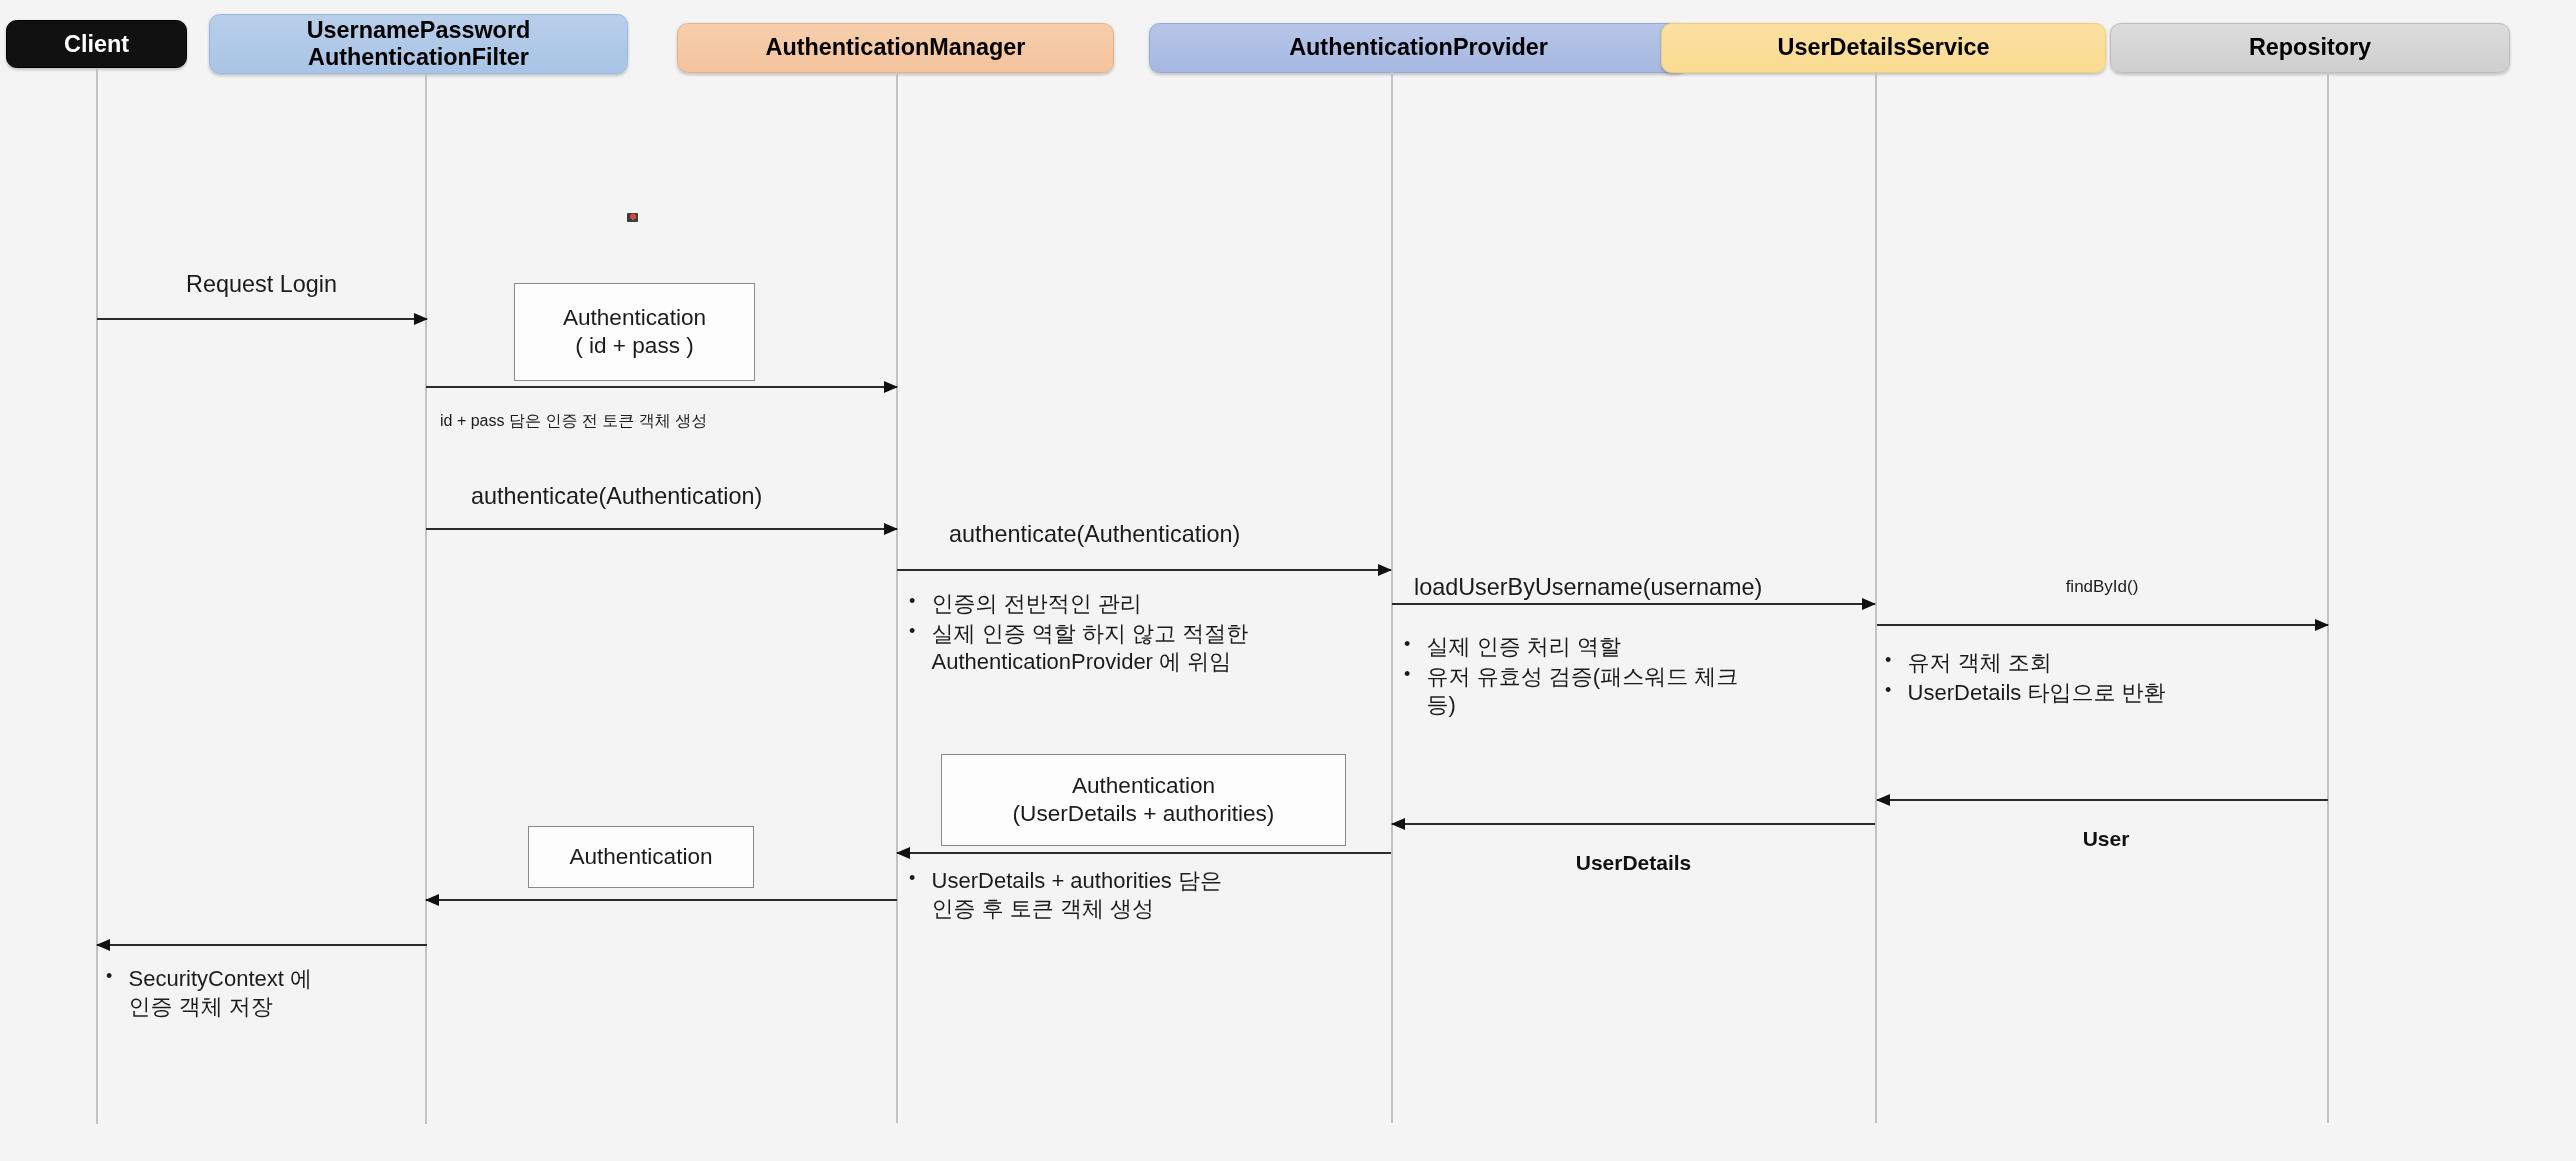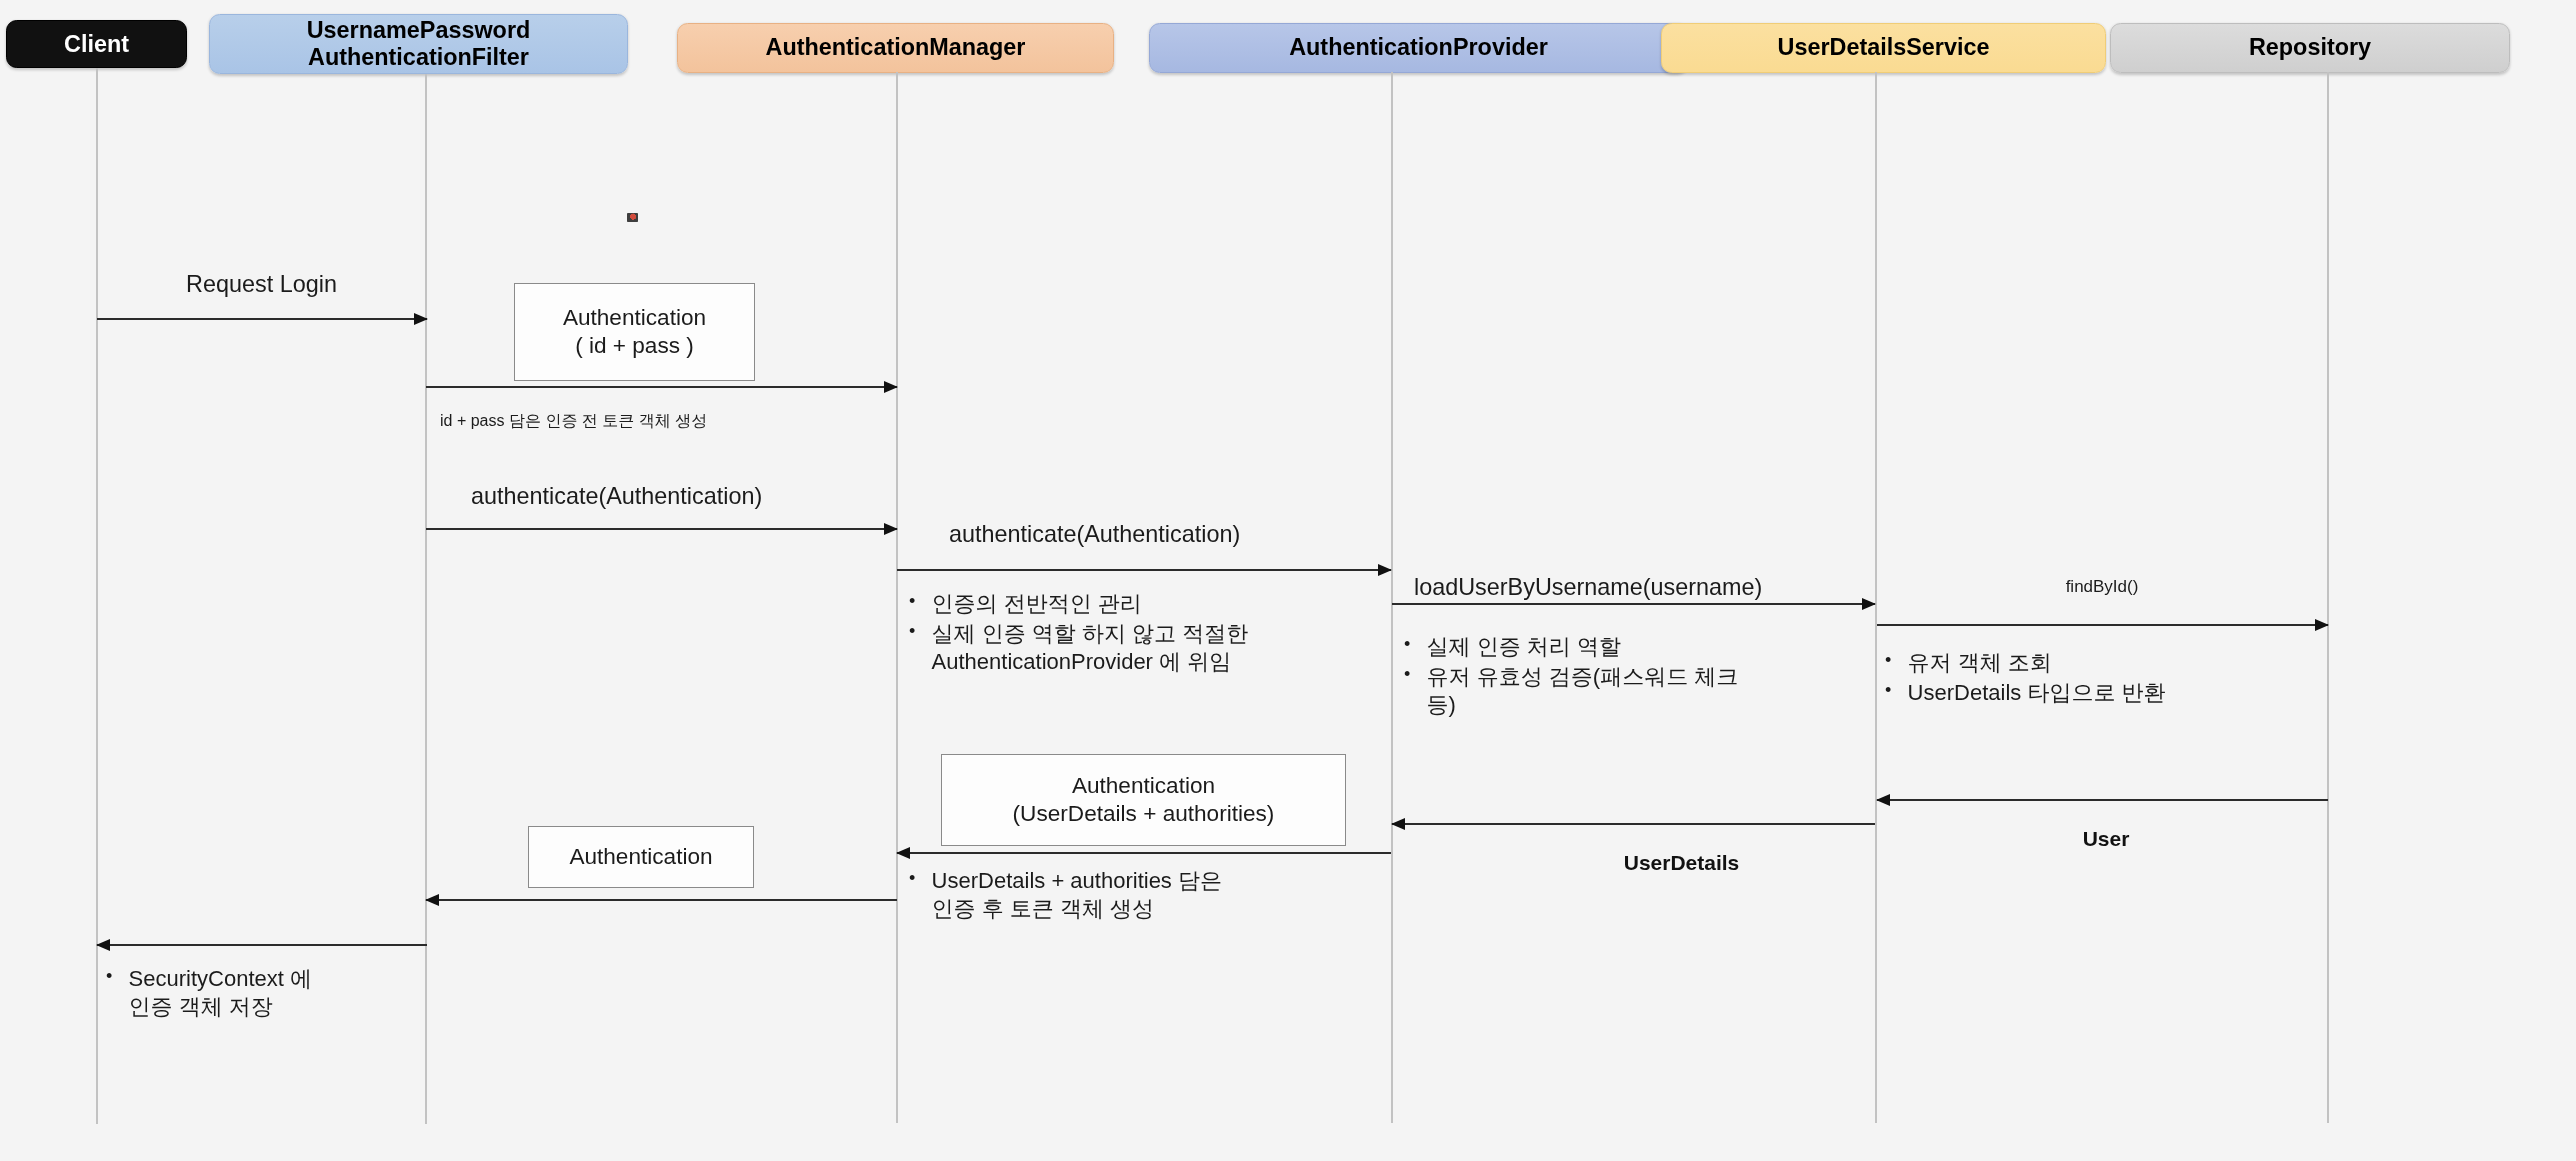--- a/index.html
+++ b/index.html
@@ -180,21 +180,21 @@
   </div>
 
   <div class="msg left" style="left:1877px;top:799px;width:451px;">
     <span class="head"></span>
   </div>
   <div class="ret-label" style="left:1871px;top:827px;width:470px;font-size:21px;">User</div>
 
   <div class="msg left" style="left:1392px;top:823px;width:483px;">
     <span class="head"></span>
   </div>
-  <div class="ret-label" style="left:1392px;top:851px;width:483px;font-size:21px;padding-left:48px;">UserDetails</div>
+  <div class="ret-label" style="left:1392px;top:851px;width:483px;font-size:21px;">UserDetails</div>
 
   <div class="msg left" style="left:897px;top:852px;width:494px;">
     <span class="head"></span>
   </div>
 
   <div class="bullets" style="left:909px;top:867px;width:452px;font-size:22px;">
     <div class="bl">
       <span class="dot">•</span>
       <span class="txt" style="white-space:pre-line;">UserDetails +  authorities 담은
 인증 후 토큰 객체 생성</span>

